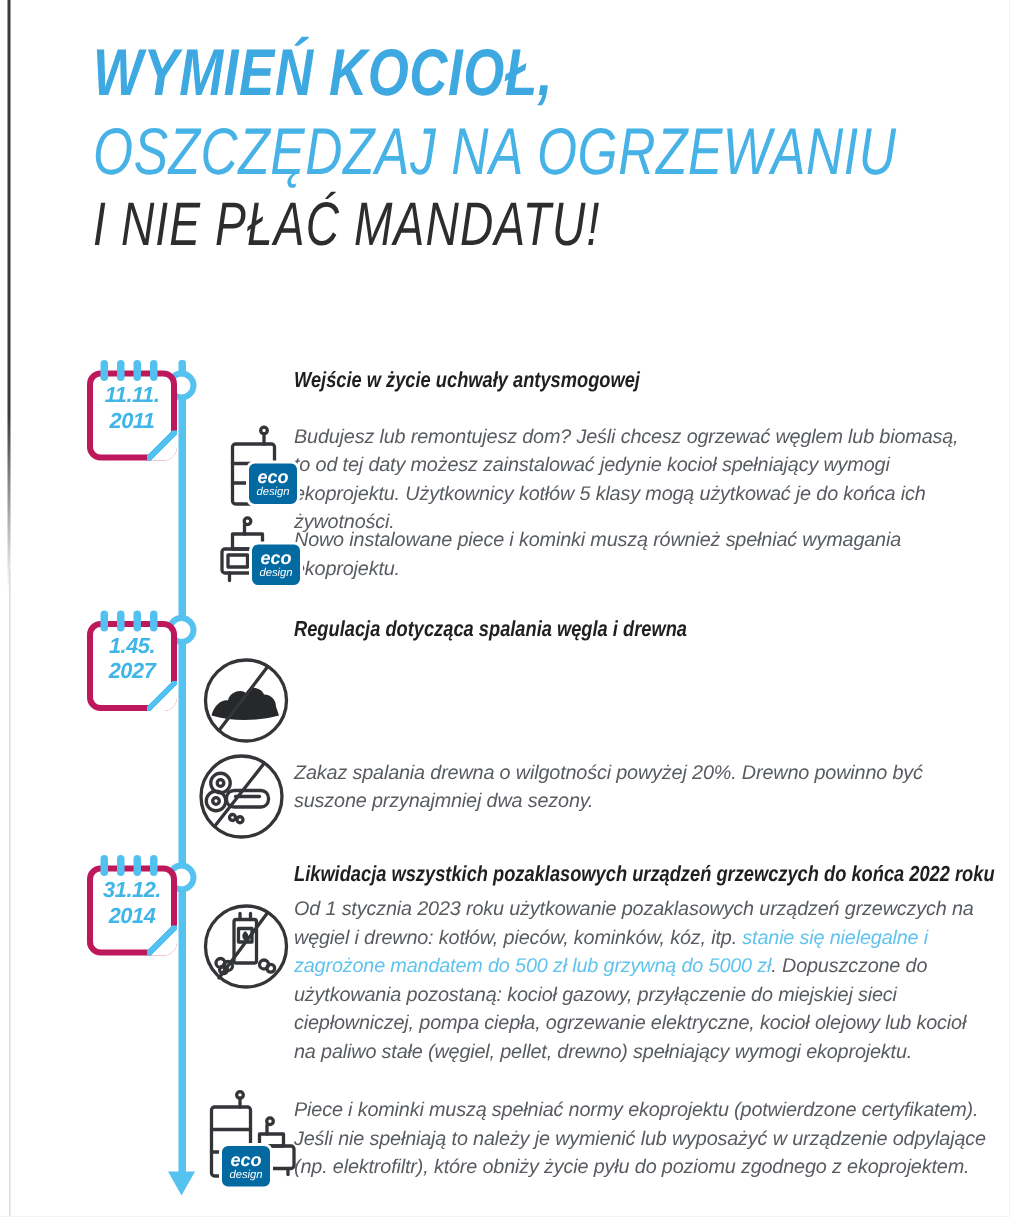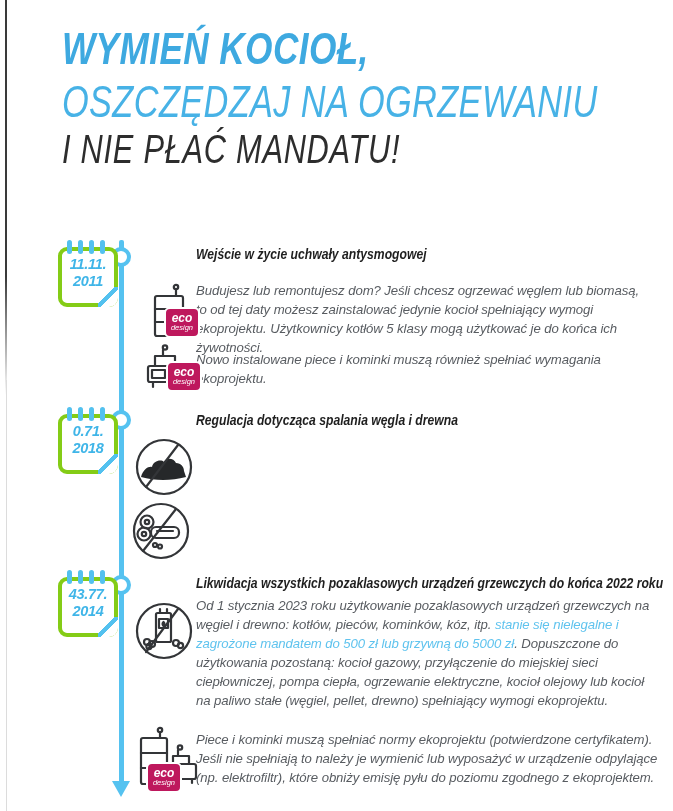--- a/index.html
+++ b/index.html
@@ -21,41 +21,41 @@
   
   .tl-line{position:absolute;left:119px;top:240px;width:5px;height:543px;background:#55c2f0;border-radius:2px;}
   .tl-arrow{position:absolute;left:112px;top:781px;width:0;height:0;
     border-left:9px solid transparent;border-right:9px solid transparent;border-top:16px solid #55c2f0;}
 
   .tl-section{position:absolute;left:0;width:673px;}
   .node{position:absolute;left:111px;width:12px;height:12px;background:#fff;border:4px solid #55c2f0;border-radius:50%;z-index:3;}
   .connector{position:absolute;left:104px;width:20px;height:4px;background:#55c2f0;z-index:2;}
 
   
-  .calendar{position:absolute;left:58px;width:52px;height:52px;border:4px solid #84cc16;border-radius:9px;background:#fff;z-index:4;}
+  .calendar{position:absolute;left:58px;width:52px;height:52px;border:4px solid #be185d;border-radius:9px;background:#fff;z-index:4;}
   .ring{position:absolute;top:-11px;width:5px;height:14px;border-radius:3px;background:#53c1ef;}
   .ring1{left:5px}.ring2{left:16px}.ring3{left:27px}.ring4{left:38px}
   .cal-date{position:absolute;left:0;top:5px;width:100%;text-align:center;color:#3fb5e8;font-weight:700;}
   .cal-d1{font-size:14.5px;line-height:17px;letter-spacing:-0.3px;}
   .cal-d2{font-size:14.5px;line-height:17px;letter-spacing:-0.3px;}
   .fold{position:absolute;right:-4px;bottom:-4px;width:20px;height:20px;border-bottom-right-radius:9px;
     background:linear-gradient(to top left,#ffffff 0 44%,#53c1ef 44% 58%,rgba(255,255,255,0) 58%);}
 
   .sec-heading{position:absolute;left:196px;margin:0;font-size:14.5px;font-weight:700;color:#1f1f1f;
     white-space:nowrap;transform:scaleX(0.84);transform-origin:left top;letter-spacing:0;}
 
   .item-text{position:absolute;margin:0;font-size:13.2px;line-height:19px;color:#585c61;letter-spacing:-0.1px;}
   .hl{color:#5fc3ee;}
 
   .item-icon{position:absolute;}
   .item-icon svg{display:block;}
   .ico{stroke:#333538;stroke-width:2.2;fill:none;stroke-linecap:round;stroke-linejoin:round;}
   .ico-fill{fill:#26282a;stroke:none;}
 
-  .eco-badge{position:absolute;width:32px;height:27px;background:#be185d;border:2px solid #ffffff;border-radius:6px;
+  .eco-badge{position:absolute;width:32px;height:27px;background:#0369a1;border:2px solid #ffffff;border-radius:6px;
     display:flex;flex-direction:column;align-items:center;justify-content:center;color:#fff;z-index:2;}
   .eb1{font-size:12px;font-weight:700;line-height:11px;}
   .eb2{font-size:7.5px;font-weight:400;line-height:8px;text-align:center;}
 </style>
 </head>
 <body>
 
 <div class="page">
   <div class="scan-line"></div>
   <div class="scan-line-faint"></div>
@@ -122,22 +122,22 @@
 
   <section class="tl-section" style="top:405px;height:163px;">
     <div class="connector" style="top:13px;"></div>
     <div class="node" style="top:5px;"></div>
     <div class="calendar" style="top:9px;">
       <div class="ring ring1"></div>
       <div class="ring ring2"></div>
       <div class="ring ring3"></div>
       <div class="ring ring4"></div>
       <div class="cal-date">
-        <div class="cal-d1">0.71.</div>
-        <div class="cal-d2">2018</div>
+        <div class="cal-d1">1.45.</div>
+        <div class="cal-d2">2027</div>
       </div>
       <div class="fold"></div>
     </div>
     <h2 class="sec-heading" style="top:7px;">Regulacja dotycząca spalania węgla i drewna</h2>
 
     <div class="item-icon" style="left:133px;top:31px;">
       <svg width="62" height="62" viewBox="0 0 62 62">
         <circle class="ico" cx="31" cy="31" r="27"></circle>
         <path class="ico-fill" d="M8 41 C10 33 16 30 19 31 C20 25 28 23 31 26 C33 21 41 22 43 27 C48 27 51 31 51 35 L53 41 C38 45 22 45 8 41 Z"></path>
         <line class="ico" x1="45" y1="9" x2="13" y2="51"></line>
@@ -153,32 +153,33 @@
           <circle cx="14" cy="34" r="6.5"></circle>
             <circle cx="14" cy="34" r="2.2"></circle>
           <rect x="21" y="27" width="28" height="11" rx="5"></rect>
           <line x1="27" y1="31" x2="43" y2="31"></line>
           <circle cx="25" cy="45" r="2"></circle>
             <circle cx="30" cy="46.5" r="2"></circle>
           <line x1="46" y1="9" x2="13" y2="51"></line>
         </g>
       </svg>
     </div>
+    <p class="item-text" style="left:196px;top:100px;width:430px;">Zakaz spalania drewna o wilgotności powyżej 20%. Drewno powinno być suszone przynajmniej dwa sezony.</p>
   </section>
 
   <section class="tl-section" style="top:568px;height:243px;">
     <div class="connector" style="top:15px;"></div>
     <div class="node" style="top:7px;"></div>
     <div class="calendar" style="top:9px;">
       <div class="ring ring1"></div>
       <div class="ring ring2"></div>
       <div class="ring ring3"></div>
       <div class="ring ring4"></div>
       <div class="cal-date">
-        <div class="cal-d1">43.77.</div>
+        <div class="cal-d1">31.12.</div>
         <div class="cal-d2">2014</div>
       </div>
       <div class="fold"></div>
     </div>
     <h2 class="sec-heading" style="top:7px;">Likwidacja wszystkich pozaklasowych urządzeń grzewczych do końca 2022 roku</h2>
 
     <div class="item-icon" style="left:133px;top:32px;">
       <svg width="62" height="62" viewBox="0 0 62 62">
         <circle class="ico" cx="31" cy="31" r="27"></circle>
         <g class="ico">
@@ -214,15 +215,15 @@
           <line x1="56" y1="53" x2="56" y2="57"></line>
           <path d="M42 30 V24"></path>
           <circle cx="44" cy="21.5" r="2.2"></circle>
         </g>
       </svg>
       <div class="eco-badge" style="left:10px;top:36px;">
         <span class="eb1">eco</span>
         <span class="eb2">design</span>
       </div>
     </div>
-    <p class="item-text" style="left:196px;top:162px;width:464px;">Piece i kominki muszą spełniać normy ekoprojektu (potwierdzone certyfikatem). Jeśli nie spełniają to należy je wymienić lub wyposażyć w urządzenie odpylające (np. elektrofiltr), które obniży emisję pyłu do poziomu zgodnego z ekoprojektem.</p>
+    <p class="item-text" style="left:196px;top:162px;width:464px;">Piece i kominki muszą spełniać normy ekoprojektu (potwierdzone certyfikatem). Jeśli nie spełniają to należy je wymienić lub wyposażyć w urządzenie odpylające (np. elektrofiltr), które obniży życie pyłu do poziomu zgodnego z ekoprojektem.</p>
   </section>
 </div>
 
 </body></html>

